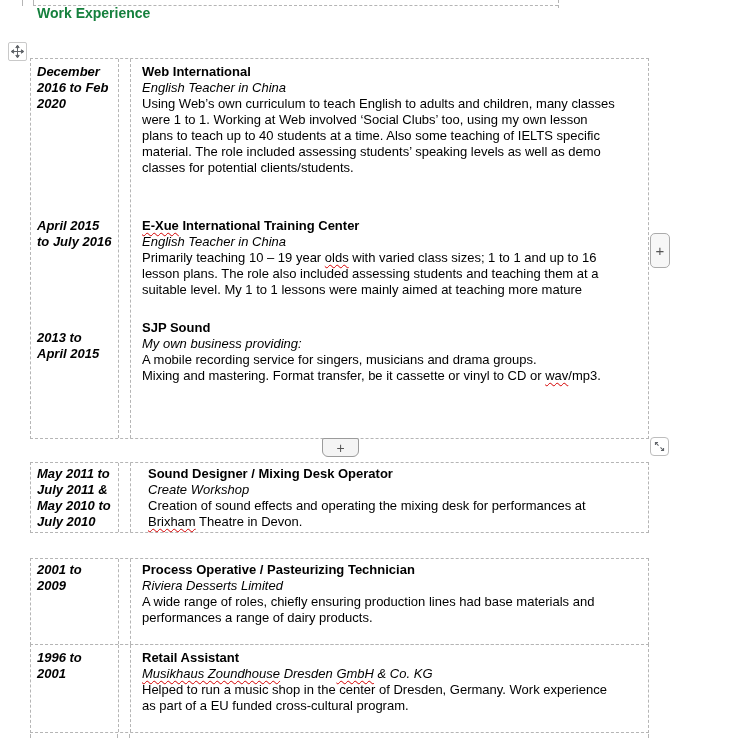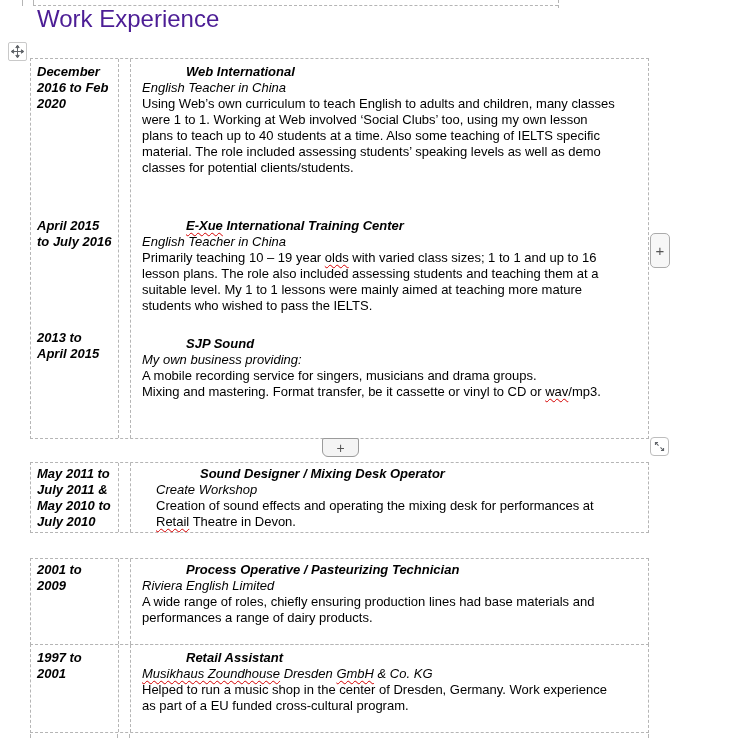--- a/index.html
+++ b/index.html
@@ -1,30 +1,30 @@
 <!DOCTYPE html>
 <html><head>
 <meta charset="utf-8">
 <style>
   html,body{margin:0;padding:0;background:#fff;}
   .canvas{position:relative;width:736px;height:738px;background:#ffffff;overflow:hidden;
           font-family:"Liberation Sans",sans-serif;color:#000;}
-  .heading{position:absolute;left:37px;top:5px;font-size:24px;font-weight:normal;color:#4c1d95;}
+  .heading{position:absolute;left:37px;top:5px;font-size:14px;font-weight:bold;color:#15803d;}
 
   
   .tbl{position:absolute;box-sizing:border-box;border:1px dashed #b5b5b5;background:transparent;}
   .vline{position:absolute;top:0;bottom:0;width:0;border-left:1px dashed #b5b5b5;}
   .stub-v{position:absolute;width:0;border-left:1px dashed #b5b5b5;}
   .stub-h{position:absolute;height:0;border-top:1px dashed #b5b5b5;}
 
   
   .dates{position:absolute;width:86px;font-size:13px;line-height:16px;font-weight:bold;font-style:italic;}
   .jobs{position:absolute;width:505px;font-size:13px;line-height:16px;}
   .line{white-space:pre-wrap;}
-  .title{font-weight:bold;font-style:italic;margin-left:44px;}
+  .title{font-weight:bold;}
   .subtitle{font-style:italic;}
   .squiggle{text-decoration:underline;text-decoration-style:wavy;text-decoration-color:#d40000;
             text-decoration-thickness:1px;text-underline-offset:2px;}
   .mt-d2{margin-top:106px;} .mt-d3{margin-top:80px;}
   .mt-j2{margin-top:42px;}  .mt-j3{margin-top:22px;}
 
   
   .ctl{position:absolute;box-sizing:border-box;display:flex;align-items:center;justify-content:center;
        background:#f7f7f7;border:1px solid #ababab;color:#555;cursor:pointer;padding:0;}
   .drag-handle{left:8px;top:42px;width:19px;height:19px;border-radius:2px;background:#fff;border-color:#c9c9c9;}
@@ -91,21 +91,20 @@
       <div class="line"><span>plans to teach up to 40 students at a time. Also some teaching of IELTS specific</span></div>
       <div class="line"><span>material. The role included assessing students’ speaking levels as well as demo</span></div>
       <div class="line"><span>classes for potential clients/students.</span></div>
     </div>
     <div class="mt-j2">
       <div class="line title"><span class="squiggle">E-Xue</span><span> International Training Center</span></div>
       <div class="line subtitle"><span>English Teacher in China</span></div>
       <div class="line"><span>Primarily teaching 10 – 19 year </span><span class="squiggle">olds</span><span> with varied class sizes; 1 to 1 and up to 16</span></div>
       <div class="line"><span>lesson plans. The role also included assessing students and teaching them at a</span></div>
       <div class="line"><span>suitable level. My 1 to 1 lessons were mainly aimed at teaching more mature</span></div>
-      <div class="line"><span>students who wished to pass the IELTS.</span></div>
     </div>
     <div class="mt-j3">
       <div class="line title"><span>SJP Sound</span></div>
       <div class="line subtitle"><span>My own business providing:</span></div>
       <div class="line"><span>A mobile recording service for singers, musicians and drama groups.</span></div>
       <div class="line"><span>Mixing and mastering. Format transfer, be it cassette or vinyl to CD or </span><span class="squiggle">wav</span><span>/mp3.</span></div>
     </div>
   </div>
 
   <button class="ctl add-col">+</button>
@@ -128,55 +127,55 @@
     <div class="vline" style="left:99px;"></div>
   </div>
   <div class="dates" style="left:37px;top:466px;">
     <div>
       <div class="line">May 2011 to</div>
       <div class="line">July 2011 &amp;</div>
       <div class="line">May 2010 to</div>
       <div class="line">July 2010</div>
     </div>
   </div>
-  <div class="jobs" style="left:156px;top:466px;">
+  <div class="jobs" style="left:148px;top:466px;">
     <div>
       <div class="line title"><span>Sound Designer / Mixing Desk Operator</span></div>
       <div class="line subtitle"><span>Create Workshop</span></div>
       <div class="line"><span>Creation of sound effects and operating the mixing desk for performances at</span></div>
-      <div class="line"><span class="squiggle">Retail</span><span> Theatre in Devon.</span></div>
+      <div class="line"><span class="squiggle">Brixham</span><span> Theatre in Devon.</span></div>
     </div>
   </div>
 
   <div class="tbl" style="left:30px;top:558px;width:619px;height:87px;">
     <div class="vline" style="left:87px;"></div>
     <div class="vline" style="left:99px;"></div>
   </div>
   <div class="dates" style="left:37px;top:562px;">
     <div>
       <div class="line">2001 to</div>
       <div class="line">2009</div>
     </div>
   </div>
   <div class="jobs" style="left:142px;top:562px;">
     <div>
       <div class="line title"><span>Process Operative / Pasteurizing Technician</span></div>
-      <div class="line subtitle"><span>Riviera English Limited</span></div>
+      <div class="line subtitle"><span>Riviera Desserts Limited</span></div>
       <div class="line"><span>A wide range of roles, chiefly ensuring production lines had base materials and</span></div>
       <div class="line"><span>performances a range of dairy products.</span></div>
     </div>
   </div>
 
   <div class="tbl" style="left:30px;top:644px;width:619px;height:89px;">
     <div class="vline" style="left:87px;"></div>
     <div class="vline" style="left:99px;"></div>
   </div>
   <div class="dates" style="left:37px;top:650px;">
     <div>
-      <div class="line">1997 to</div>
+      <div class="line">1996 to</div>
       <div class="line">2001</div>
     </div>
   </div>
   <div class="jobs" style="left:142px;top:650px;">
     <div>
       <div class="line title"><span>Retail Assistant</span></div>
       <div class="line subtitle"><span class="squiggle">Musikhaus Zoundhouse</span><span> Dresden </span><span class="squiggle">GmbH</span><span> &amp; Co. KG</span></div>
       <div class="line"><span>Helped to run a music shop in the center of Dresden, Germany. Work experience</span></div>
       <div class="line"><span>as part of a EU funded cross-cultural program.</span></div>
     </div>

